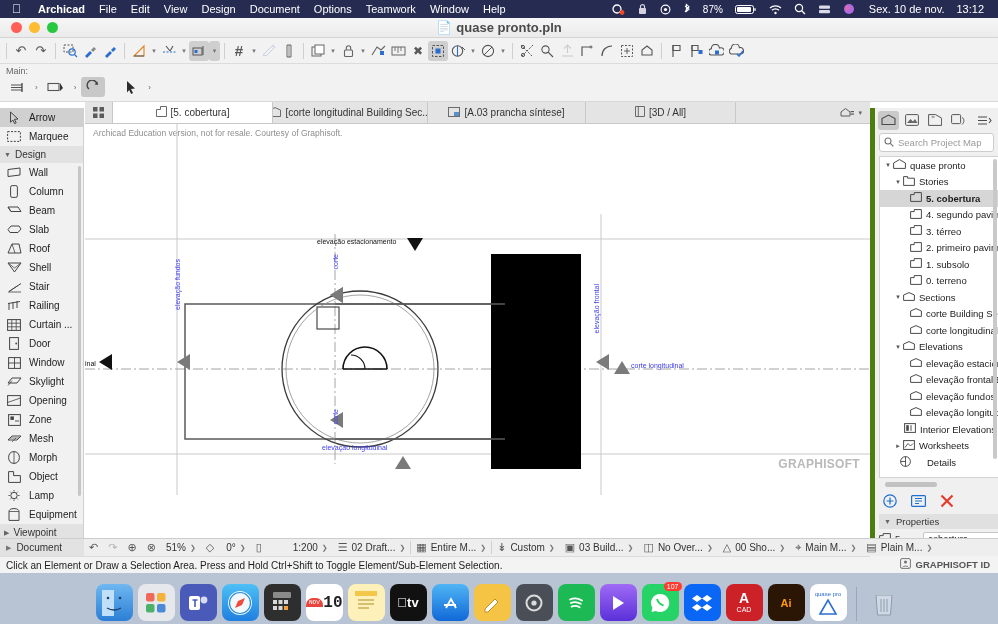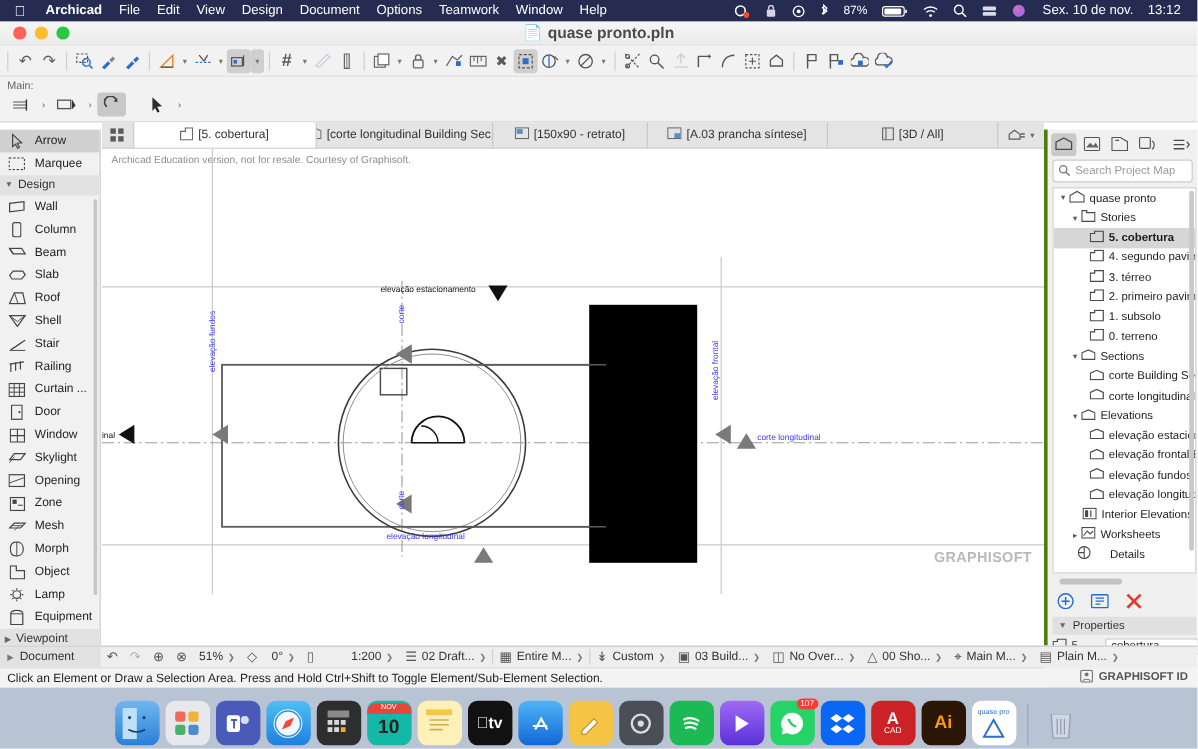--- a/index.html
+++ b/index.html
@@ -105,21 +105,21 @@
   }
   .eduText { position: absolute; left: 8px; top: 4px; font-size: 8.5px; color: #8e8e8e; }
   .gsLogo { position:absolute; right: 10px; bottom: 24px; font-size: 12px; font-weight: bold; color:#b9b9b9; letter-spacing:.3px;}
   .mklbl { position: absolute; font-size: 7px; color: #3c3cf0; white-space: nowrap; }
   .mklbl.vert { writing-mode: vertical-rl; transform: rotate(180deg); }
   .mklbl.blk { color: #111; }
 
   
   .navpanel {
     position: absolute; top: 108px; left: 870px; width: 128px; height: 430px;
-    background: #f0f0f0; border-left: 3px solid #4d7c0f;
+    background: #f0f0f0; border-left: 5px solid #4d7c0f;
   }
   .navtabs { height: 24px; display: flex; align-items: center; gap: 2px; padding: 2px 3px; }
   .ntb { width: 21px; height: 19px; display:flex; align-items:center; justify-content:center;
          font-size: 11px; color: #555; border-radius: 3px; }
   .ntb.sel { background: #c9c9c9; }
   .ntb.menu { margin-left: auto; font-size: 10px; }
   .searchrow { height: 19px; margin: 1px 4px 3px 4px; display: flex; align-items: center; gap: 4px;
                background: #fff; border: 1px solid #cccccc; border-radius: 3px; padding: 0 4px; }
   .searchrow .sI { font-size: 9px; color: #777; }
   .searchrow .sT { font-size: 9.5px; color: #9a9a9a; }
@@ -506,29 +506,20 @@
       <span>[5. cobertura]</span>
     </span>
     <span class="tab" style="width:155px;">
       <span class="ti">
         <svg width="12" height="10" viewBox="0 0 12 10">
             <path d="M.5 9.5V3L6 .6 11.5 3v6.5z" fill="none" stroke="#6b6b6b" stroke-width="1"></path>
           </svg>
       </span>
       <span>[corte longitudinal Building Sec...</span>
     </span>
-    <span class="tab" style="width:135px;">
-      <span class="ti">
-        <svg width="12" height="10" viewBox="0 0 12 10">
-            <rect x=".5" y=".5" width="11" height="9" fill="none" stroke="#6b6b6b" stroke-width="1"></rect>
-            <rect x="1.6" y="1.6" width="5" height="4" fill="#5d8ec8"></rect>
-          </svg>
-      </span>
-      <span>[150x90 - retrato]</span>
-    </span>
     <span class="tab" style="width:158px;">
       <span class="ti">
         <svg width="12" height="10" viewBox="0 0 12 10">
             <rect x=".5" y=".5" width="11" height="9" fill="none" stroke="#6b6b6b" stroke-width="1"></rect>
             <rect x="6" y="5" width="5" height="4" fill="#5d8ec8"></rect>
           </svg>
       </span>
       <span>[A.03 prancha síntese]</span>
     </span>
     <span class="tab" style="width:150px;">
@@ -1180,21 +1171,21 @@
         <svg width="20" height="24" viewBox="0 0 20 24">
             <rect x="1" y="1" width="18" height="6" rx="1" fill="#8a8a8a"></rect>
             <rect x="1" y="9" width="4" height="4" fill="#d8d8d8"></rect>
             <rect x="6.5" y="9" width="4" height="4" fill="#d8d8d8"></rect>
             <rect x="12" y="9" width="4" height="4" fill="#d8d8d8"></rect>
             <rect x="1" y="15" width="4" height="4" fill="#d8d8d8"></rect>
             <rect x="6.5" y="15" width="4" height="4" fill="#d8d8d8"></rect>
             <rect x="12" y="15" width="4" height="4" fill="#f5a23a"></rect>
           </svg>
       </span>
-      <span class="dapp" style="background:#14b8a6;flex-direction:column;">
+      <span class="dapp" style="background:#ffffff;flex-direction:row;font-family:Liberation Mono, monospace;">
         <span style="width:100%;background:#e8453c;color:#fff;font-size:6px;text-align:center;border-radius:7px 7px 0 0;line-height:9px;">NOV</span>
         <span style="color:#222;font-size:16px;font-weight:bold;line-height:24px;">10</span>
       </span>
       <span class="dapp" style="background:#fdf0b8;">
         <svg width="22" height="24" viewBox="0 0 22 24">
             <rect x="0" y="0" width="22" height="5" fill="#f3c84a"></rect>
             <path d="M3 9h16M3 13h16M3 17h11" stroke="#c9ae58" stroke-width="1.3"></path>
           </svg>
       </span>
       <span class="dapp" style="background:#111;font-size:13px;font-weight:bold;">
@@ -1235,21 +1226,21 @@
       </span>
       <span class="dapp" style="background:#0a66f5;">
         <svg width="22" height="20" viewBox="0 0 22 20">
             <path d="M6 2L1 5.5 6 9l5-3.5zM16 2l5 3.5L16 9l-5-3.5zM6 11l5 3.5L6 18l-5-3.5zM16 11l5 3.5L16 18l-5-3.5z" fill="#fff"></path>
           </svg>
       </span>
       <span class="dapp" style="background:#cc2127;flex-direction:column;">
         <span style="color:#fff;font-size:14px;font-weight:bold;line-height:14px;">A</span>
         <span style="color:#fff;font-size:7px;line-height:9px;">CAD</span>
       </span>
-      <span class="dapp" style="background:#2b1505;color:#ff9a00;font-size:15px;font-weight:bold;">
+      <span class="dapp" style="background:#2b1505;color:#ff9a00;font-size:11px;font-weight:bold;">
         <span>Ai</span>
       </span>
       <span class="dapp" style="background:#ffffff;flex-direction:column;">
         <span style="color:#2a6fd0;font-size:6px;line-height:8px;">quase pro</span>
         <svg width="20" height="18" viewBox="0 0 20 18">
             <path d="M2 16L10 2l8 14z" fill="none" stroke="#2a6fd0" stroke-width="1.6"></path>
           </svg>
       </span>
       <span class="docksep"></span>
       <span class="dapp" style="background:transparent;">

